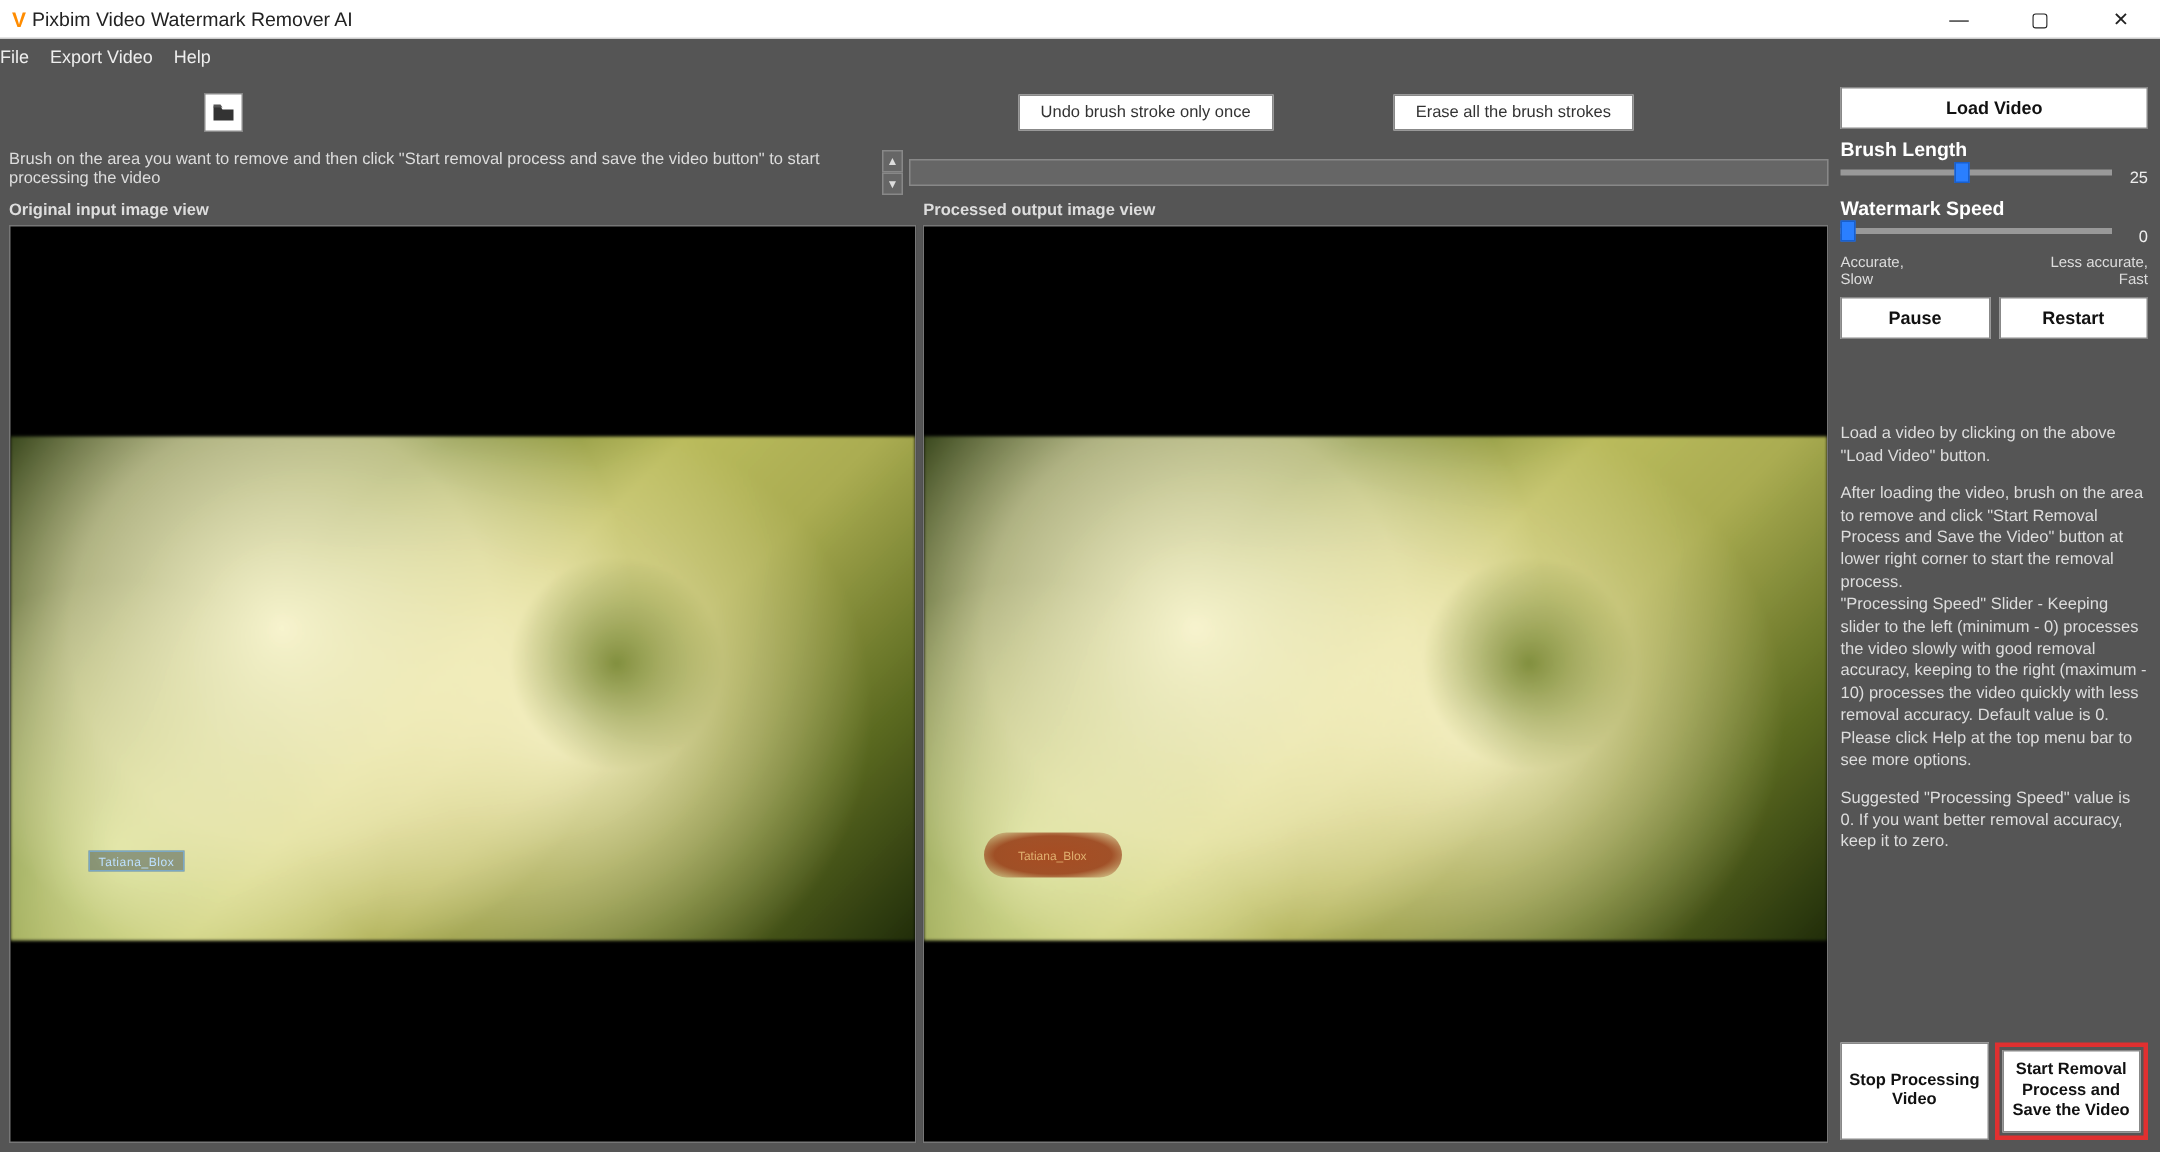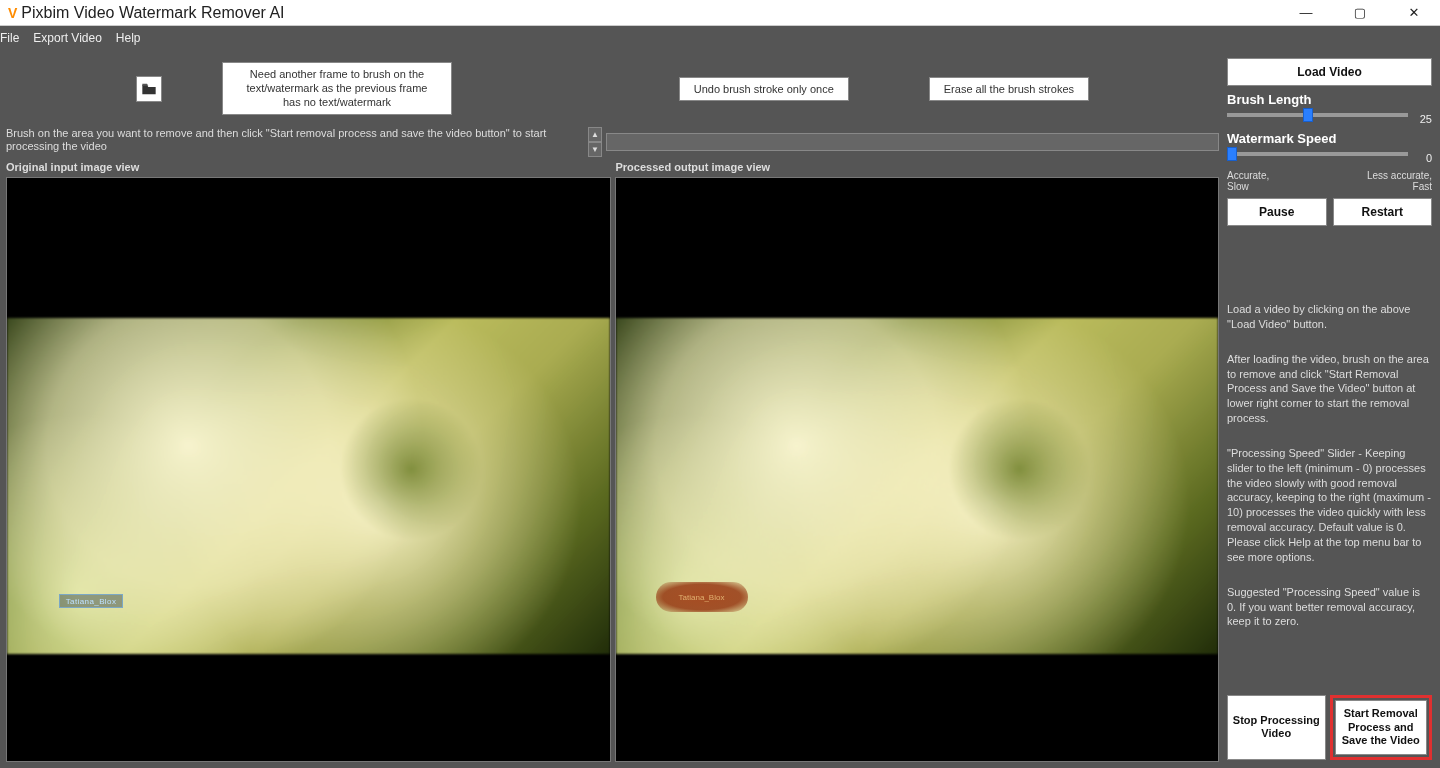--- a/index.html
+++ b/index.html
@@ -1,19 +1,19 @@
 <!DOCTYPE html>
 <html><head>
 <meta charset="utf-8">
 <style>
 * { margin: 0; padding: 0; box-sizing: border-box; font-family: "Segoe UI", Arial, sans-serif; }
 body { background: #555; width: 1440px; height: 768px; overflow: hidden; display: flex; flex-direction: column; }
 .titlebar { background: #fff; height: 26px; display: flex; align-items: center; padding: 0 8px; border-bottom: 1px solid #ccc; }
 .titlebar .logo { color: #ff8c00; font-weight: bold; font-size: 14px; margin-right: 4px; }
-.titlebar .title { font-size: 16px; color: #222; }
+.titlebar .title { font-size: 13px; color: #222; }
 .window-controls { margin-left: auto; display: flex; gap: 18px; }
 .window-controls span { width: 36px; text-align: center; font-size: 13px; cursor: pointer; color: #222; }
 .menubar { background: #555; height: 24px; display: flex; align-items: center; padding: 0 0; gap: 14px; }
 .menubar span { color: #eee; font-size: 12px; cursor: pointer; }
 .content { flex: 1; display: flex; }
 .main { flex: 1; display: flex; flex-direction: column; padding: 6px; gap: 2px; }
 .toolbar { display: flex; align-items: center; gap: 60px; padding: 6px 0 10px 0; }
 .folder-btn { background: #fff; width: 26px; height: 26px; border: 1px solid #888; display: flex; align-items: center; justify-content: center; cursor: pointer; margin-left: 130px; }
 .folder-btn svg { width: 16px; height: 14px; }
 .tbtn { background: #fff; border: 1px solid #888; color: #333; font-size: 11px; padding: 5px 14px; cursor: pointer; text-align: center; }
@@ -54,21 +54,21 @@
 .sbtn { background: #fff; border: 1px solid #888; color: #111; font-size: 12px; font-weight: bold; padding: 6px 8px; cursor: pointer; text-align: center; }
 .slabel { color: #fff; font-size: 13px; font-weight: bold; }
 .slider-wrap { display: flex; gap: 6px; }
 .slider-track { flex: 1; height: 4px; background: #999; position: relative; }
 .slider-thumb { position: absolute; top: -5px; width: 10px; height: 14px; background: #2a7fff; border: 1px solid #185fcc; }
 .sval { color: #eee; font-size: 11px; width: 18px; text-align: right; }
 .speed-labels { display: flex; justify-content: space-between; font-size: 10px; color: #ddd; }
 .btn-row { display: flex; gap: 6px; }
 .btn-row .sbtn { flex: 1; font-weight: bold; font-size: 12px; }
 .instructions { font-size: 11px; color: #ddd; line-height: 1.35; margin-top: 50px; }
-.instructions p { margin-bottom: 10px; margin-top: 20px; }
+.instructions p { margin-bottom: 10px; }
 .bottom-btns { margin-top: auto; display: flex; gap: 4px; }
 .bottom-btns .sbtn { flex: 1; font-size: 11px; padding: 6px 2px; line-height: 1.25; }
 .highlight-box { border: 3px solid #e03030; padding: 2px; }
 </style>
 </head>
 <body>
 
 <div class="titlebar">
   <span class="logo">V</span>
   <span class="title">Pixbim Video Watermark Remover AI</span>
@@ -87,21 +87,20 @@
 
 <div class="content">
   <div class="main">
     <div class="toolbar">
       <div class="folder-btn">
         <svg viewBox="0 0 24 20">
             <path fill="#333" d="M2 4h7l2 3h11v11H2z"></path>
             <path fill="#555" d="M2 2h7l2 3H2z"></path>
           </svg>
       </div>
-      <button class="tbtn multiline">Need another frame to brush on the text/watermark as the previous frame has no text/watermark</button>
       <div style="flex:1"></div>
       <button class="tbtn" style="margin-right:20px">Undo brush stroke only once</button>
       <button class="tbtn" style="margin-right:130px">Erase all the brush strokes</button>
     </div>
 
     <div class="msgrow">
       <div class="msgbox" style="max-width:578px">Brush on the area you want to remove and then click "Start removal process and save the video button" to start processing the video</div>
       <div class="spin">
         <button>▲</button>
         <button>▼</button>

